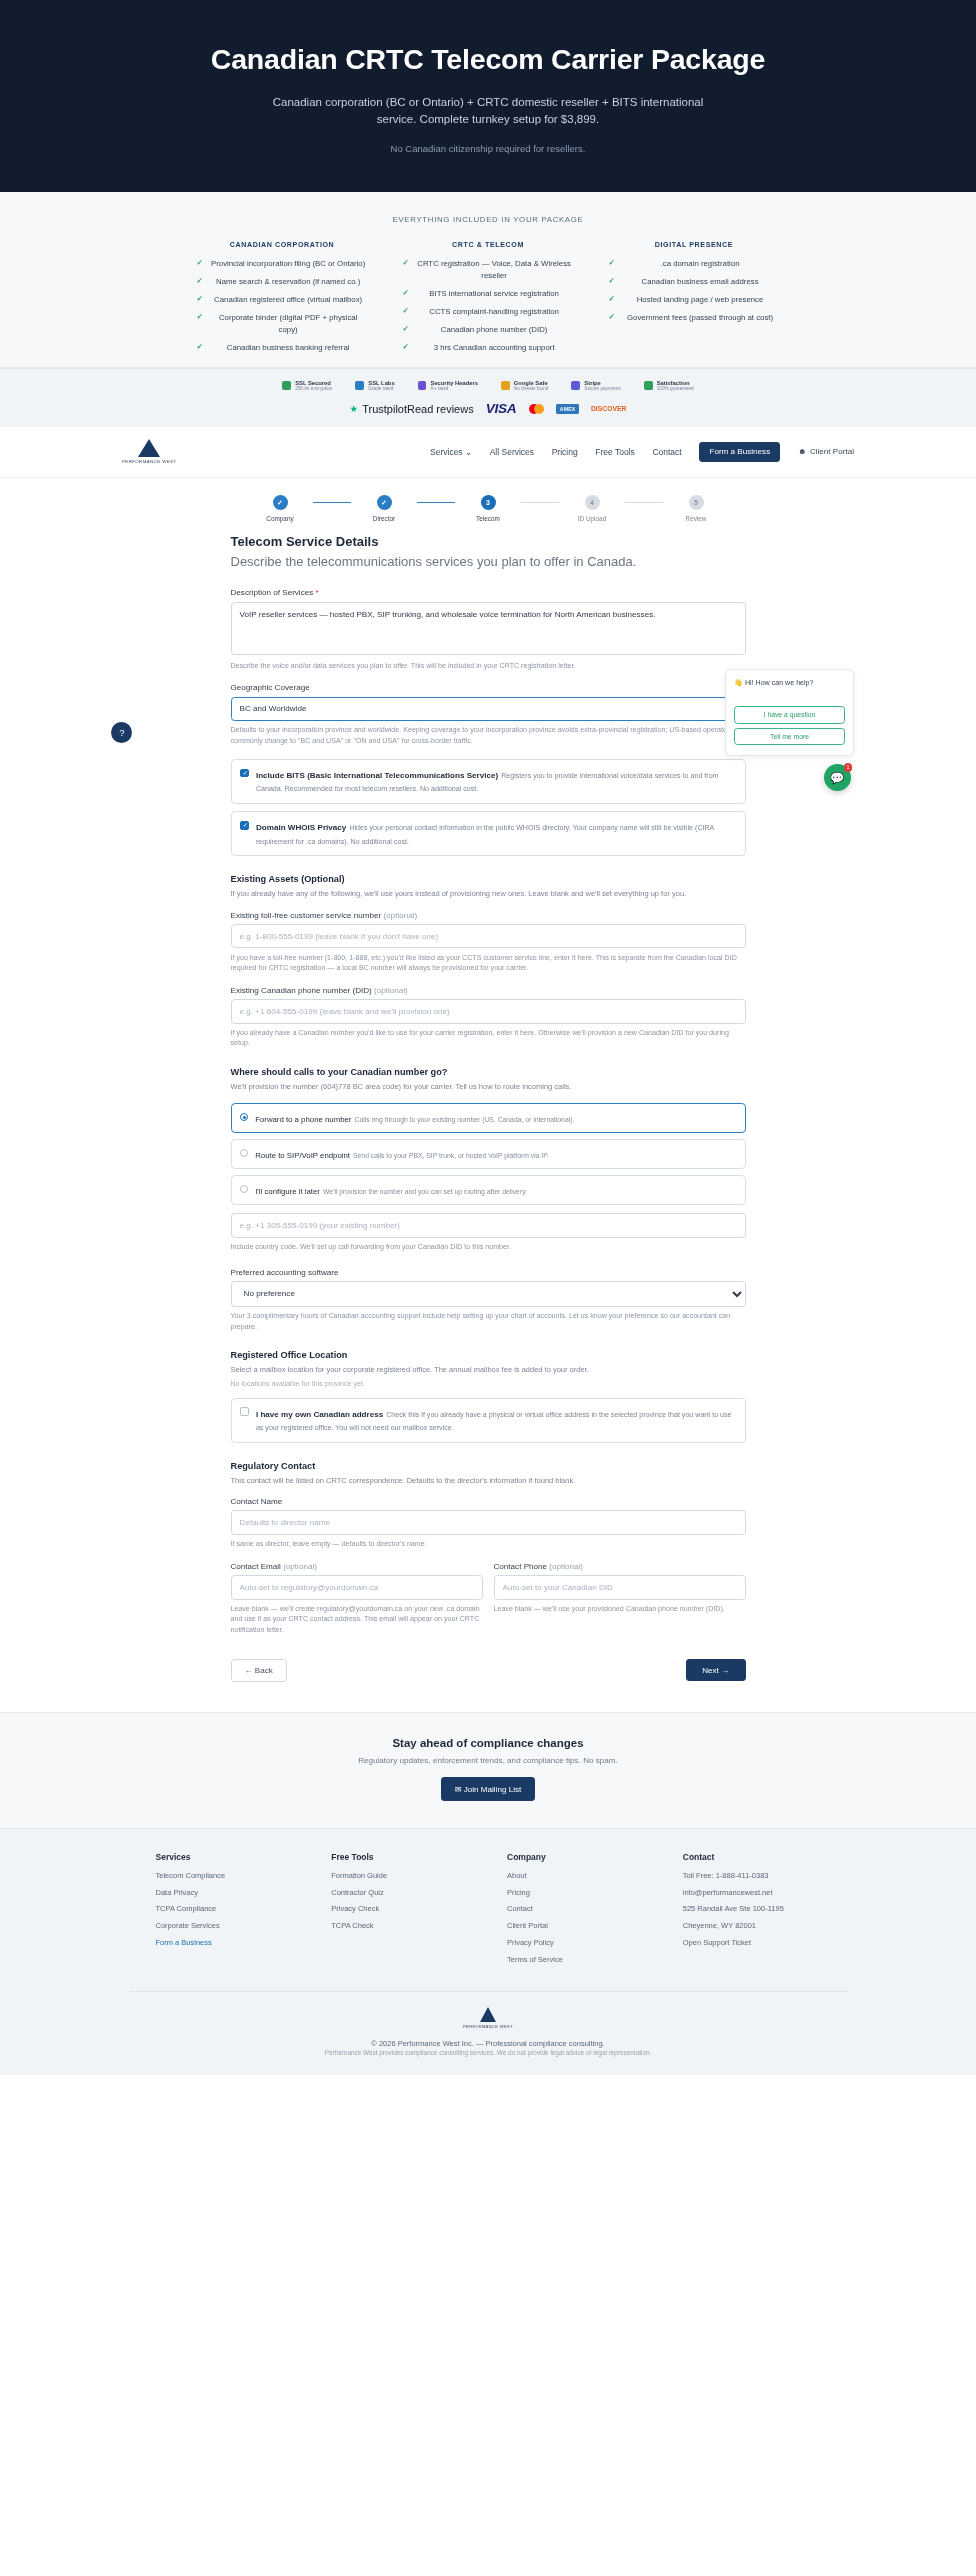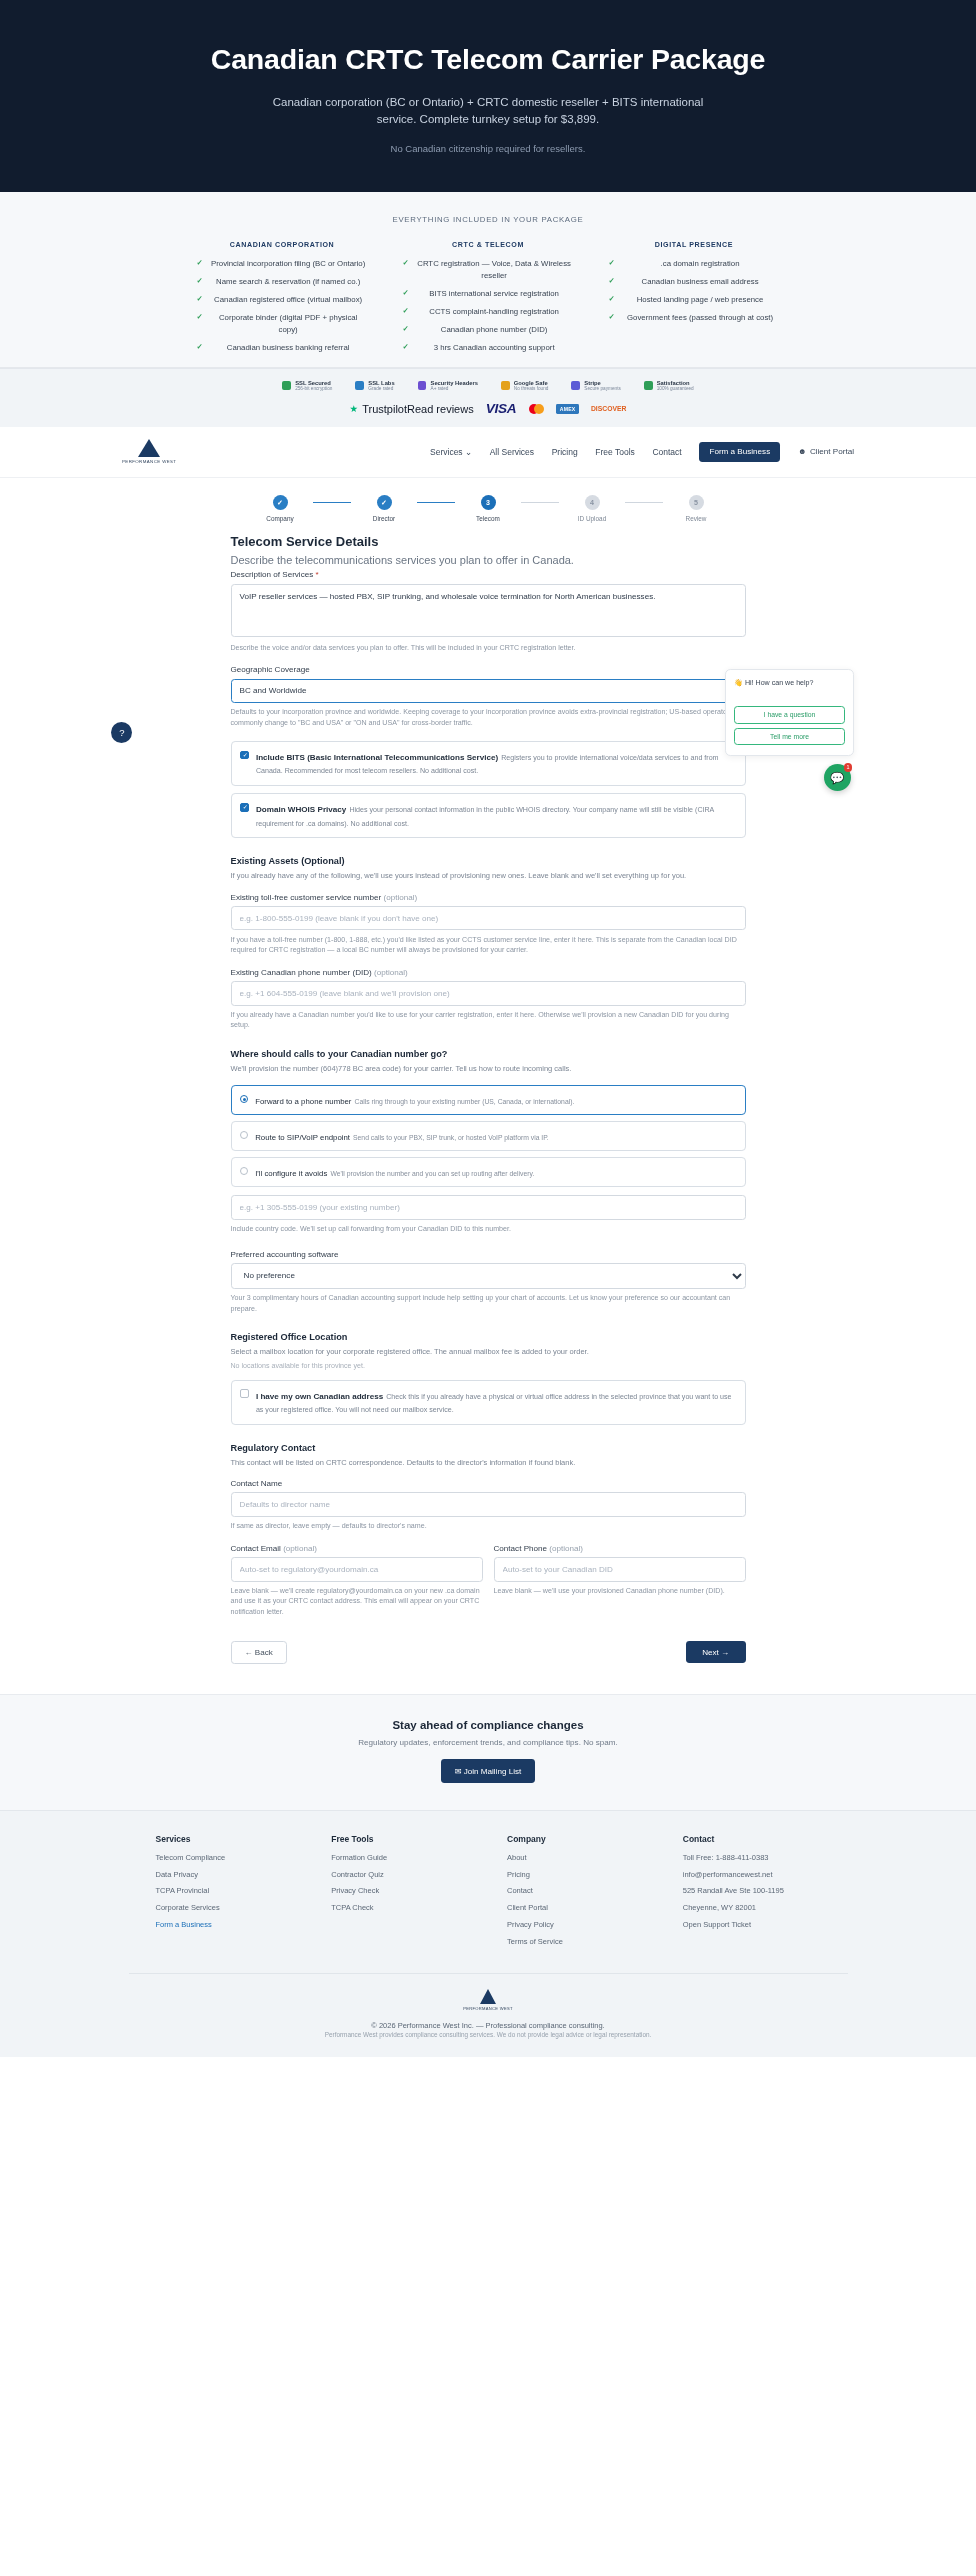--- a/index.html
+++ b/index.html
@@ -223,23 +223,23 @@
     max-width: 515px;
     margin: 0 auto;
   }
   .form-card h2 {
     font-size: 13px;
     font-weight: bold;
     color: #1c2838;
     margin-bottom: 5.4px;
   }
   .form-card .lead {
-    font-size: 11px;
+    font-size: 13px;
     color: #6b7684;
-    margin-bottom: 4px;
+    margin-bottom: 19px;
   }
   label.fl {
     display: block;
     font-size: 8.1px;
     color: #36414f;
     margin-bottom: 4.1px;
   }
   label.fl .req { color: #c0392b; }
   .hint {
     font-size: 7.1px;
@@ -708,21 +708,21 @@
       <div class="radiocard">
         <span class="radio"></span>
         <span>
           <span class="rtitle">Route to SIP/VoIP endpoint</span>
           <span class="rdesc">Send calls to your PBX, SIP trunk, or hosted VoIP platform via IP.</span>
         </span>
       </div>
       <div class="radiocard">
         <span class="radio"></span>
         <span>
-          <span class="rtitle">I'll configure it avoids</span>
+          <span class="rtitle">I'll configure it later</span>
           <span class="rdesc">We'll provision the number and you can set up routing after delivery.</span>
         </span>
       </div>
 
       <div class="field" style="margin-top:8.1px">
         <input class="inp" placeholder="e.g. +1 305-555-0199 (your existing number)" style="">
         <div class="hint">Include country code. We'll set up call forwarding from your Canadian DID to this number.</div>
       </div>
 
       <div class="field" style="margin-top:15px">
@@ -790,21 +790,21 @@
     <button class="btn-join">✉ Join Mailing List</button>
   </section>
 
   <footer>
     <div class="fcols">
 
       <div class="fcol">
         <h4>Services</h4>
         <a href="#">Telecom Compliance</a>
         <a href="#">Data Privacy</a>
-        <a href="#">TCPA Provincial</a>
+        <a href="#">TCPA Compliance</a>
         <a href="#">Corporate Services</a>
         <a href="#" class="hl">Form a Business</a>
       </div>
 
       <div class="fcol">
         <h4>Free Tools</h4>
         <a href="#">Formation Guide</a>
         <a href="#">Contractor Quiz</a>
         <a href="#">Privacy Check</a>
         <a href="#">TCPA Check</a>

